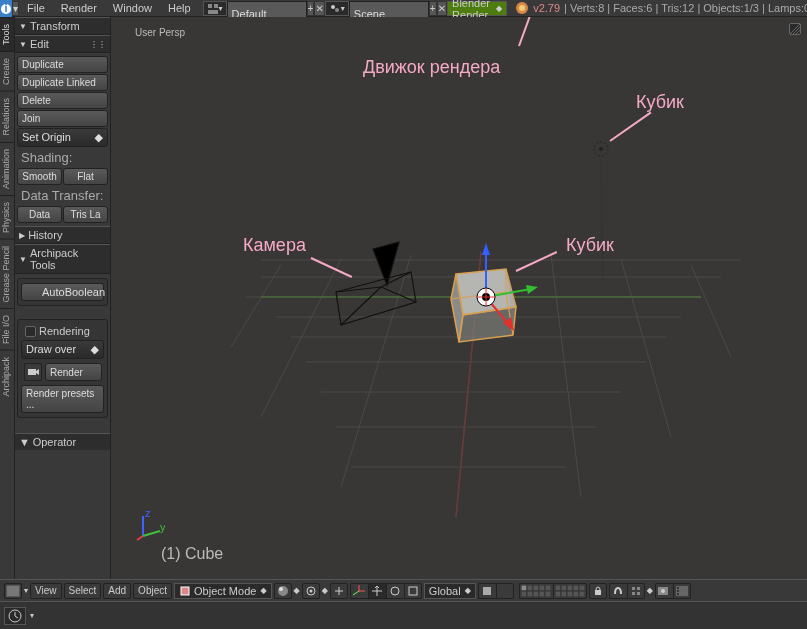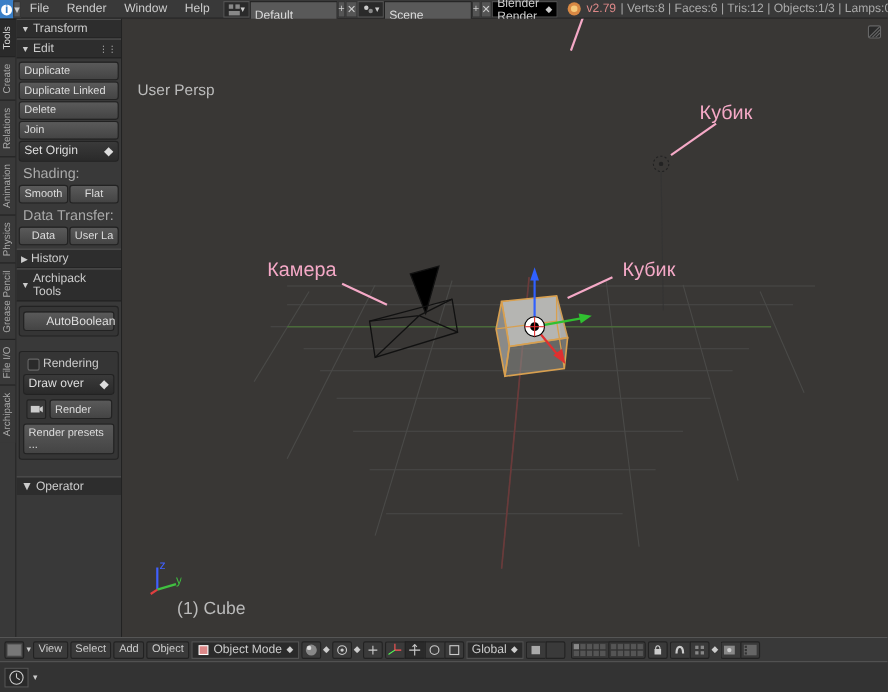--- a/index.html
+++ b/index.html
@@ -6,21 +6,21 @@
 body { width: 807px; height: 629px; background: #393939; overflow: hidden; color: #ccc; position: relative; }
 
 
 .topbar { height: 17px; background: #393939; display: flex; align-items: stretch; border-bottom: 1px solid #222; }
 .topbar-icon { width: 17px; height: 17px; background: #3a7fc7; display: flex; align-items: center; justify-content: center; color: #fff; font-size: 10px; }
 .menu-item { padding: 2px 8px; color: #ccc; cursor: pointer; display: flex; align-items: center; }
 .menu-sep { width: 1px; background: #555; margin: 0 2px; }
 .layout-drop { display: flex; align-items: center; background: #2a2a2a; border: 1px solid #555; height: 15px; margin-top: 1px; padding: 0 3px; }
 .layout-input { background: #595959; color: #ddd; border: 1px solid #222; height: 26px; padding: 0 4px; margin-top: 1px; min-width: 80px; }
 .sq-btn { width: 15px; height: 15px; background: #555; border: 1px solid #333; margin-top: 1px; display: flex; align-items: center; justify-content: center; color: #ccc; font-size: 10px; }
-.render-drop { background: #000000; border: 1px solid #555; height: 15px; margin-top: 1px; padding: 0 4px; display: flex; align-items: center; }
+.render-drop { background: #4d7c0f; border: 1px solid #555; height: 15px; margin-top: 1px; padding: 0 4px; display: flex; align-items: center; }
 .stats { margin-left: 8px; color: #aaa; font-size: 10px; display: flex; align-items: center; white-space: nowrap; }
 .stats .ver { color: #d88; margin-right: 4px; }
 
 
 .main { display: flex; height: 562px; }
 
 
 .vtabs { width: 15px; background: #393939; border-right: 1px solid #222; display: flex; flex-direction: column; }
 .vtab { writing-mode: vertical-rl; transform: rotate(180deg); padding: 6px 1px; text-align: center; font-size: 9px; color: #aaa; border-bottom: 1px solid #222; background: #393939; }
 .vtab.active { background: #2a2a2a; color: #ddd; }
@@ -39,21 +39,21 @@
 .chk-row { display: flex; align-items: center; padding: 2px 4px; color: #ccc; font-size: 10px; gap: 3px; }
 .chk { width: 11px; height: 11px; border: 1px solid #666; border-radius: 2px; background: #2a2a2a; }
 .ico-btn { width: 18px; height: 18px; background: #3a3a3a; border: 1px solid #222; border-radius: 2px; display: inline-flex; align-items: center; justify-content: center; margin: 1px; }
 .render-pr-row { display: flex; gap: 2px; padding: 2px; }
 
 
 .operator-head { background: #2d2d2d; padding: 2px 4px; font-size: 10px; border-top: 1px solid #555; }
 
 
 .viewport { flex: 1; background: #393735; position: relative; overflow: hidden; }
-.vp-label { position: absolute; top: 10px; left: 14px; color: #bbb; font-size: 14px; margin-top: 46px; }
+.vp-label { position: absolute; top: 10px; left: 24px; color: #bbb; font-size: 10px; }
 .vp-triad { position: absolute; bottom: 38px; left: 24px; width: 30px; height: 30px; }
 .vp-objname { position: absolute; bottom: 16px; left: 50px; color: #bbb; font-size: 16px; }
 .scroll-dot { position: absolute; top: 6px; right: 6px; width: 12px; height: 12px; border: 1px solid #666; border-radius: 2px; background: #2a2a2a; }
 
 
 .annot { position: absolute; color: #f5a9c7; font-size: 18px; font-weight: 500; font-family: Arial, sans-serif; pointer-events: none; }
 .annot-line { position: absolute; background: #f5a9c7; height: 2px; transform-origin: left center; pointer-events: none; }
 
 
 .scene-svg { position: absolute; inset: 0; width: 100%; height: 100%; }
@@ -159,21 +159,21 @@
       <button class="tool-btn">Join</button>
       <button class="tool-btn dark"><span>Set Origin</span><span class="arrow">◆</span></button>
       <div class="panel-label">Shading:</div>
       <div class="tool-btn-row">
         <button class="tool-btn">Smooth</button>
         <button class="tool-btn">Flat</button>
       </div>
       <div class="panel-label">Data Transfer:</div>
       <div class="tool-btn-row">
         <button class="tool-btn">Data</button>
-        <button class="tool-btn">User La</button>
+        <button class="tool-btn">Tris La</button>
       </div>
     </div>
 
     <div class="panel-header">
         <span class="tri">▶</span>
         <span>History</span>
       </div>
 
     <div class="panel-header">
         <span class="tri">▼</span>
@@ -276,20 +276,21 @@
         <line x1="375" y1="271" x2="375" y2="289" stroke="#e03030"></line>
       </g>
 
       <g>
         <circle cx="490" cy="132" r="7" fill="none" stroke="#222" stroke-dasharray="2,2"></circle>
         <circle cx="490" cy="132" r="2" fill="#222"></circle>
         <line x1="490" y1="139" x2="492" y2="265" stroke="#333" stroke-width="0.8"></line>
       </g>
     </svg>
 
+    <div class="annot" style="top:40px; left:252px">Движок рендера</div>
     <div class="annot-line" style="top:28px; left:408px; width:40px; transform:rotate(-70deg)"></div>
 
     <div class="annot" style="top:75px; left:525px">Кубик</div>
     <div class="annot-line" style="top:123px; left:499px; width:50px; transform:rotate(-35deg)"></div>
 
     <div class="annot" style="top:218px; left:132px">Камера</div>
     <div class="annot-line" style="top:240px; left:200px; width:45px; transform:rotate(25deg)"></div>
 
     <div class="annot" style="top:218px; left:455px">Кубик</div>
     <div class="annot-line" style="top:253px; left:405px; width:45px; transform:rotate(-25deg)"></div>

